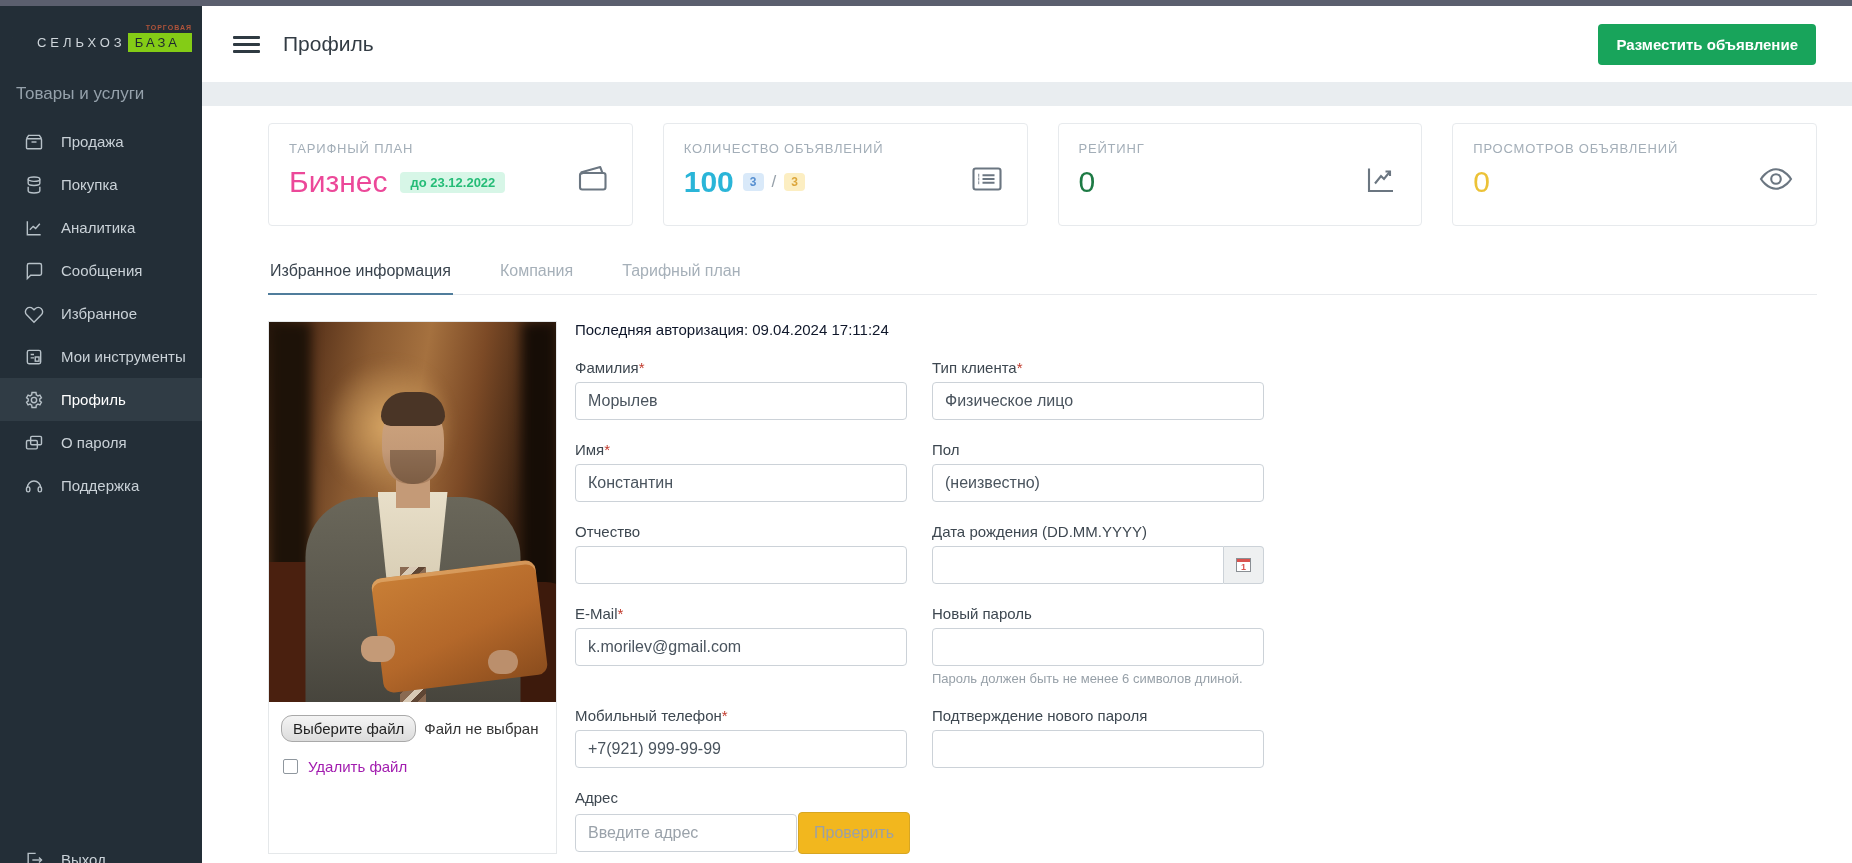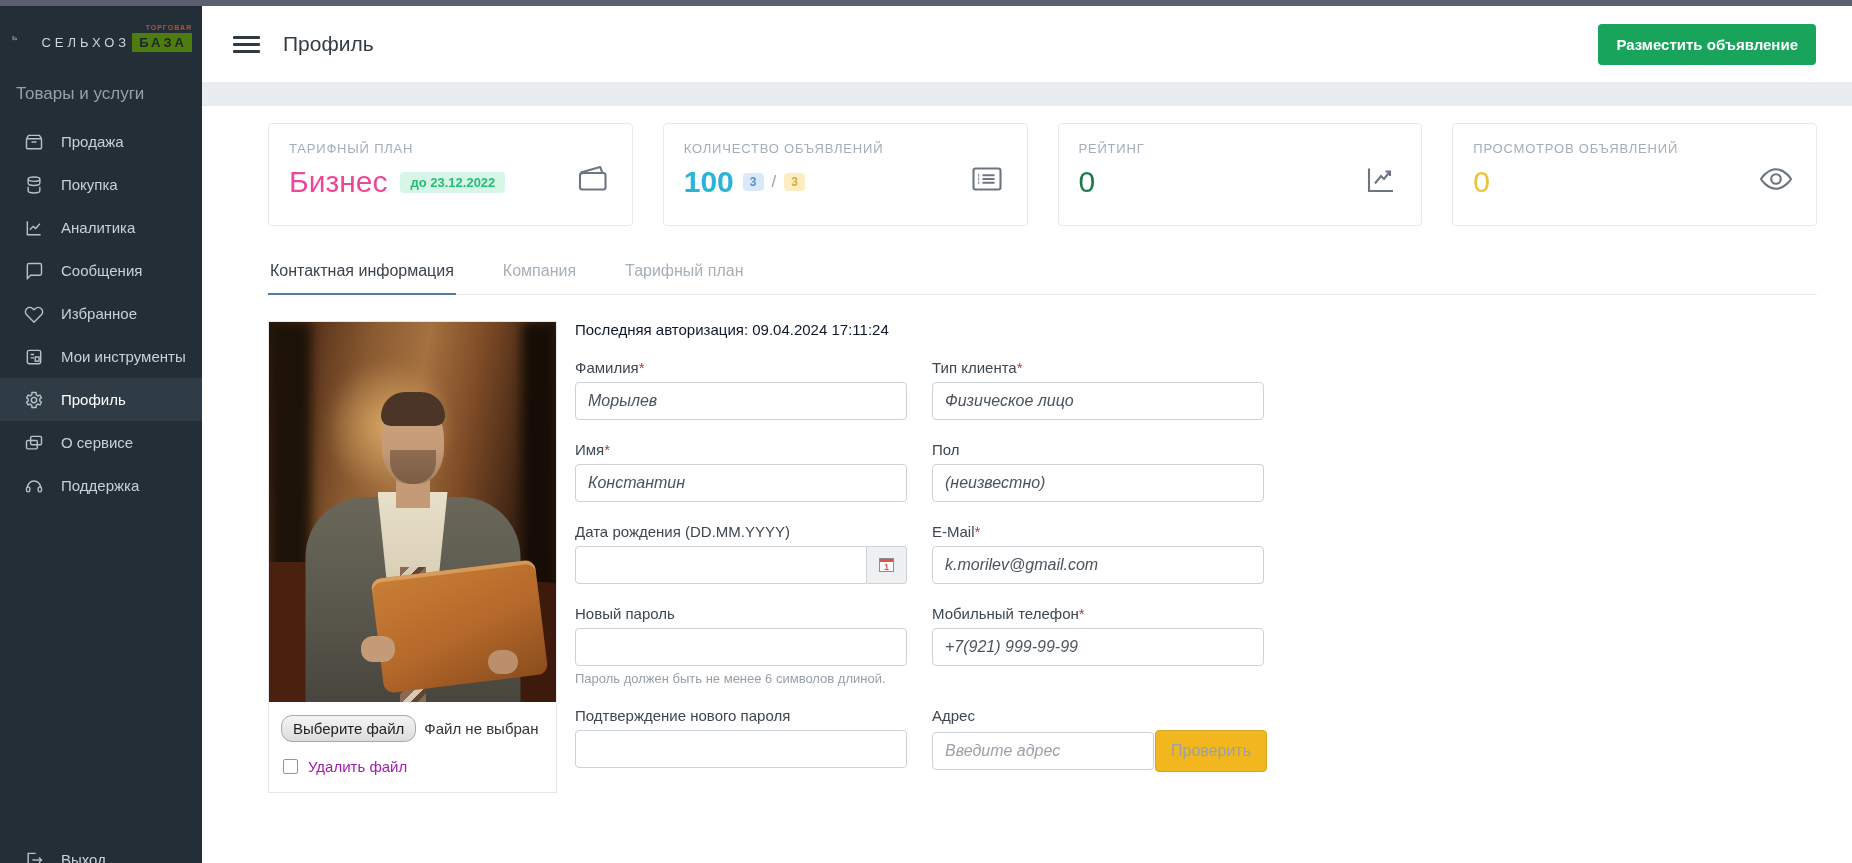--- a/index.html
+++ b/index.html
@@ -8,21 +8,21 @@
 
   .top-strip { position:fixed; top:0; left:0; width:100%; height:6px; background:#5b5f6e; z-index:50; }
 
   
   .sidebar { position:fixed; left:0; top:0; bottom:0; width:202px; background:#232e37; z-index:40; padding-top:6px; }
   .logo { display:flex; align-items:center; gap:24px; padding:14px 10px 10px 12px;justify-content:space-between; }
   .logo-text { display:flex; flex-direction:column; align-items:flex-end; }
   .logo-tagline { font-size:7px; color:#b0543a; letter-spacing:1px; margin-bottom:2px; font-weight:bold; }
   .logo-line { display:flex; align-items:center; }
   .logo-part1 { color:#cfd6db; font-size:13px; letter-spacing:4px; margin-right:2px; }
-  .logo-part2 { background:#4d7c0f; color:#1d2730; font-size:13px; font-weight:bold; letter-spacing:3px; padding:2px 5px 2px 7px; }
+  .logo-part2 { background:#84cc16; color:#1d2730; font-size:13px; font-weight:normal; letter-spacing:3px; padding:2px 12px 2px 7px; }
   .side-section { color:#95a1ab; font-size:17px; padding:18px 16px 14px 16px; }
   .menu { margin-top:2px; }
   .menu-item { display:flex; align-items:center; height:43px; padding-left:24px; cursor:pointer; color:#c9d1d7; }
   .menu-item.active { background:#303c45; color:#fff; }
   .menu-item .mi-icon { width:20px; height:20px; margin-right:17px; color:#b7c1c8; flex:0 0 20px; }
   .menu-item span.lbl { font-size:15px; }
   .logout { position:absolute; top:838px; left:0; right:0; }
 
   
   .header { margin-left:202px; height:82px; background:#fff; display:flex; align-items:center; padding:6px 36px 0 31px; }
@@ -108,21 +108,21 @@
   .checkbox { width:15px; height:15px; border:1px solid #8f979e; border-radius:2px; background:#fff; cursor:pointer; }
   .check-label { font-size:15px; color:#a21caf; margin-left:10px; }
 
   
   .form-col { flex:1; }
   .last-auth { font-size:15px; color:#0f172a; margin-bottom:21px; }
   .fgrid { display:grid; grid-template-columns:332px 332px; column-gap:25px; row-gap:21px; }
   .fgroup label { display:block; font-size:15px; color:#3d4750; margin-bottom:6px; }
   .req { color:#c0392b; }
   .tinput { width:100%; height:38px; border:1px solid #ccd2d8; border-radius:4px; padding:0 12px;
-            font-size:16px; color:#4a545e; background:#fff; font-family:"Liberation Sans",sans-serif;font-style:italic; }
+            font-size:16px; color:#4a545e; background:#fff; font-family:"Liberation Sans",sans-serif; }
   .tinput::placeholder { color:#9aa2aa; }
   .igroup { display:flex; }
   .igroup .tinput { border-radius:4px 0 0 4px; flex:1; }
   .addon { width:40px; height:38px; background:#eef0f1; border:1px solid #ccd2d8; border-left:none;
            border-radius:0 4px 4px 0; display:flex; align-items:center; justify-content:center; cursor:pointer; }
   .cal { width:15px; height:14px; background:#fff; border:1px solid #8a8f94; position:relative; }
   .cal::before { content:""; position:absolute; top:0; left:0; right:0; height:3px; background:#d9534f; }
   .cal::after { content:"1"; position:absolute; top:3px; left:0; right:0; text-align:center; font-size:9px; color:#d9534f; font-weight:bold; }
   .hint { font-size:13px; color:#97a0a8; margin-top:5px; }
   .addr-row { display:flex; align-items:center; }
@@ -207,21 +207,21 @@
           <circle cx="12" cy="12" r="3.2"></circle>
           <path d="M19 12a7 7 0 0 0-.1-1.2l2-1.5-1.8-3.1-2.3.9a7 7 0 0 0-2-1.2L14.4 3h-4.8l-.4 2.9a7 7 0 0 0-2 1.2l-2.3-.9-1.8 3.1 2 1.5A7 7 0 0 0 5 12c0 .4 0 .8.1 1.2l-2 1.5 1.8 3.1 2.3-.9a7 7 0 0 0 2 1.2l.4 2.9h4.8l.4-2.9a7 7 0 0 0 2-1.2l2.3.9 1.8-3.1-2-1.5c.1-.4.1-.8.1-1.2z"></path>
         </svg>
       <span class="lbl">Профиль</span>
     </div>
     <div class="menu-item">
       <svg class="mi-icon" viewBox="0 0 24 24" fill="none" stroke="currentColor" stroke-width="1.7">
           <rect x="8" y="4" width="13" height="10" rx="1.5"></rect>
           <rect x="3" y="9" width="13" height="10" rx="1.5"></rect>
         </svg>
-      <span class="lbl">О сервисе</span>
+      <span class="lbl">О пароля</span>
     </div>
     <div class="menu-item">
       <svg class="mi-icon" viewBox="0 0 24 24" fill="none" stroke="currentColor" stroke-width="1.7">
           <path d="M4 14a8 8 0 0 1 16 0"></path>
           <rect x="3" y="13" width="4" height="6" rx="2"></rect>
           <rect x="17" y="13" width="4" height="6" rx="2"></rect>
         </svg>
       <span class="lbl">Поддержка</span>
     </div>
   </div>
@@ -306,21 +306,21 @@
         </div>
       </div>
       <svg class="card-icon" width="36" height="36" viewBox="0 0 24 24" fill="none" stroke="currentColor" stroke-width="1.4">
           <path d="M2 12s4-6.5 10-6.5S22 12 22 12s-4 6.5-10 6.5S2 12 2 12z"></path>
           <circle cx="12" cy="12" r="3.2"></circle>
         </svg>
     </div>
   </div>
 
   <div class="tabs">
-    <div class="tab active">Контактная информация</div>
+    <div class="tab active">Избранное информация</div>
     <div class="tab">Компания</div>
     <div class="tab">Тарифный план</div>
   </div>
 
   <div class="body-row">
 
     <div class="photo-card">
       <div class="photo">
         <div class="ph-blur">
           <div class="ph-panel-l"></div>
@@ -368,20 +368,24 @@
         <div class="fgroup">
           <label><span>Имя</span><span class="req">*</span></label>
           <input class="tinput" type="text" value="Константин" style="">
         </div>
         <div class="fgroup">
           <label>Пол</label>
           <input class="tinput" type="text" value="(неизвестно)" style="">
         </div>
 
         <div class="fgroup">
+          <label>Отчество</label>
+          <input class="tinput" type="text" value="" style="">
+        </div>
+        <div class="fgroup">
           <label>Дата рождения (DD.MM.YYYY)</label>
           <div class="igroup">
             <input class="tinput" type="text" value="" style="">
             <span class="addon">
                 <span class="cal"></span>
               </span>
           </div>
         </div>
 
         <div class="fgroup">

